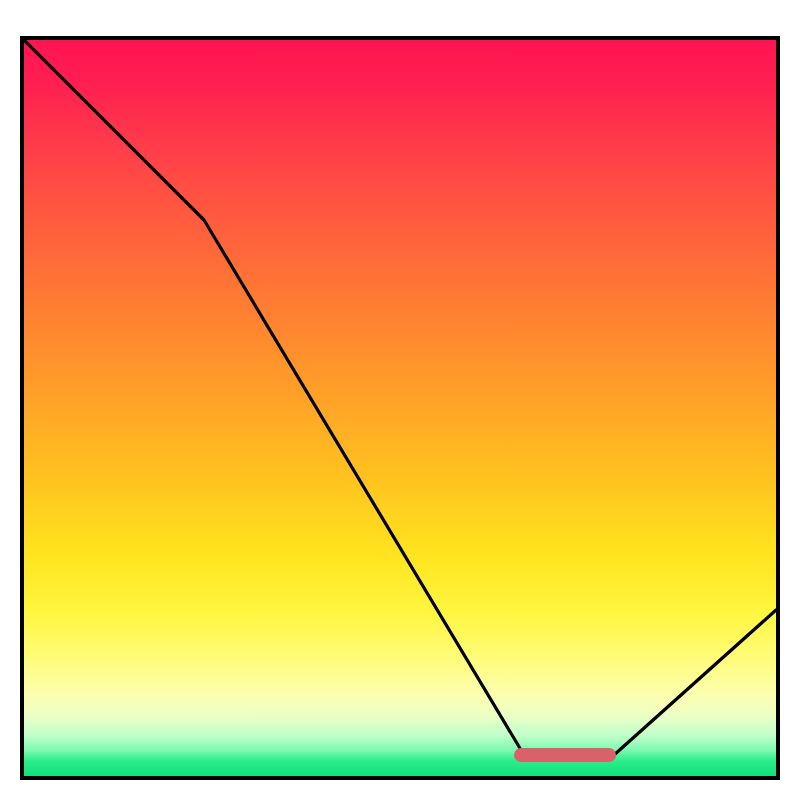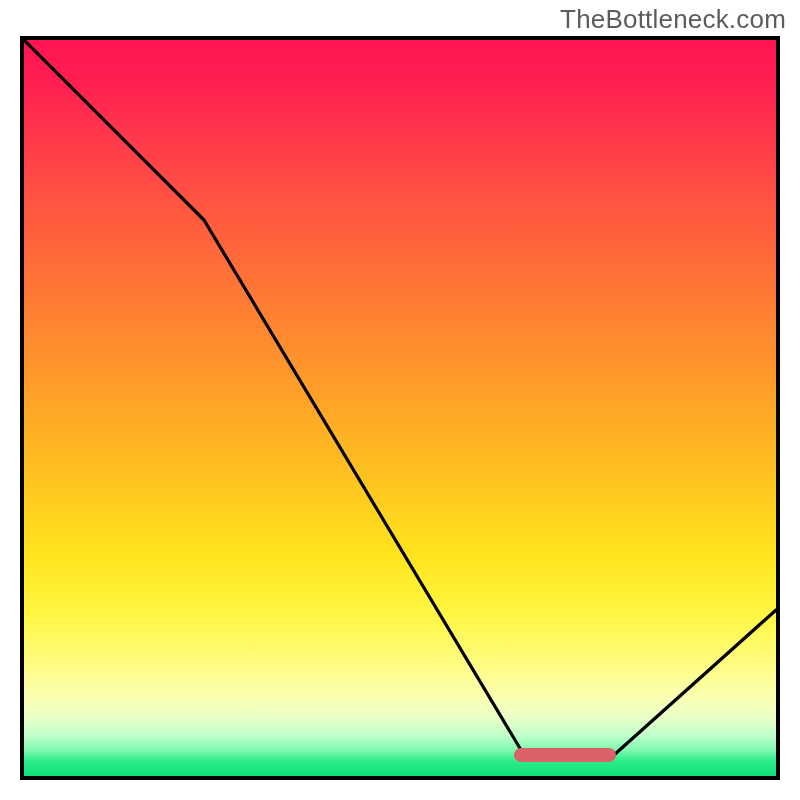--- a/index.html
+++ b/index.html
@@ -70,21 +70,20 @@
     height: 14px;
     border-radius: 7px;
     background: #d9626a;
   }
 </style>
 </head>
 <body>
 
 <div class="stage">
 
-  <div class="watermark">TheBottleneck.com</div>
 
   <div class="plot-frame">
     <div class="gradient"></div>
 
     <svg class="curve" viewBox="0 0 752 736" preserveAspectRatio="none">
       <path fill="none" stroke="#000" stroke-width="3.2" stroke-linejoin="round" stroke-linecap="round" d="M 0 0 L 180 180 L 500 715 L 590 715 L 752 570"></path>
     </svg>
 
     <div class="bar" style="left:490px;width:102px;top:708px;"></div>
   </div>

